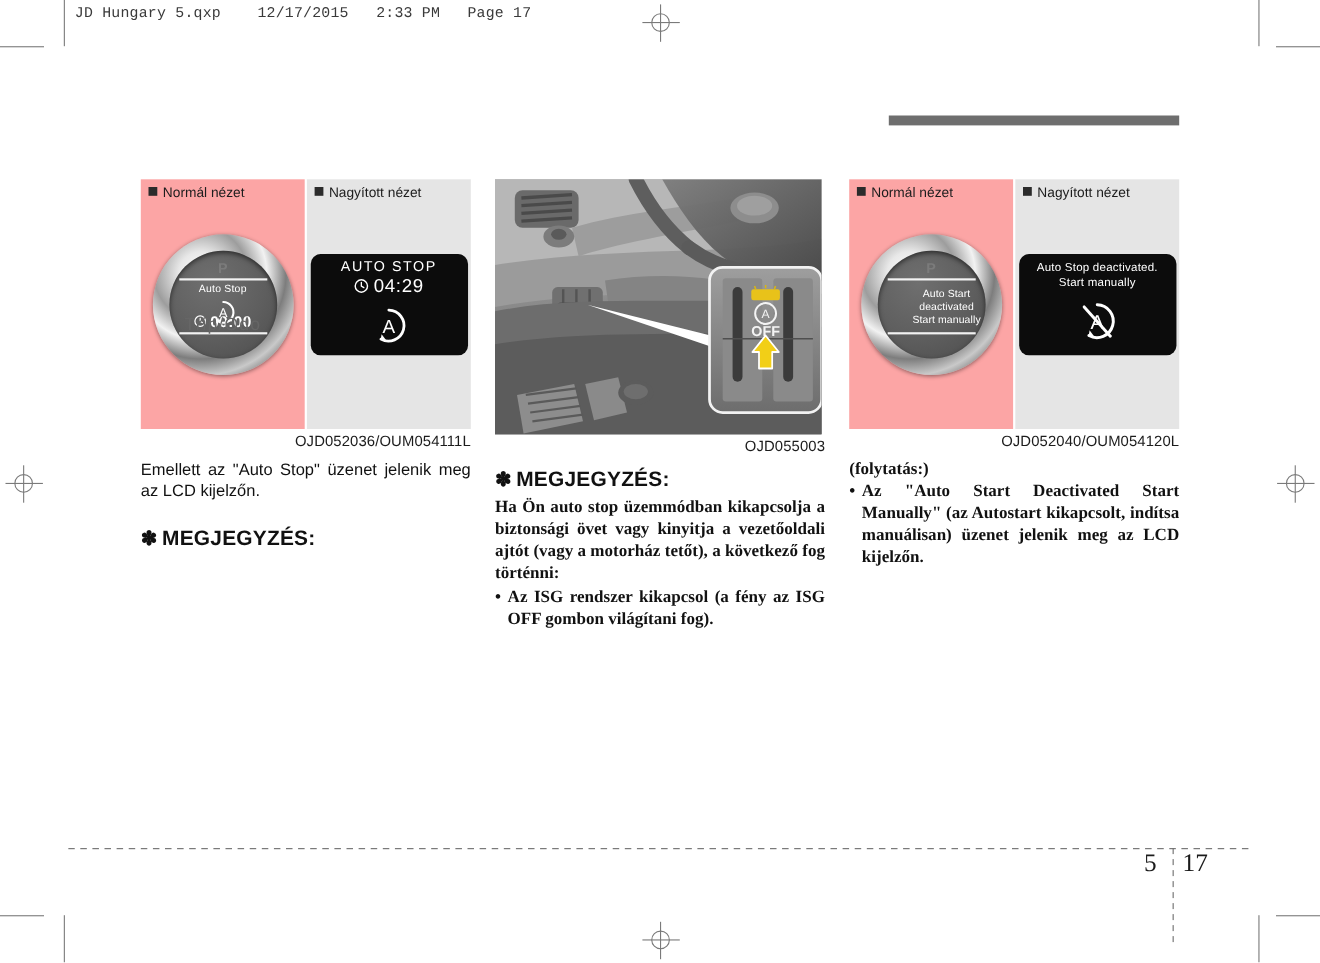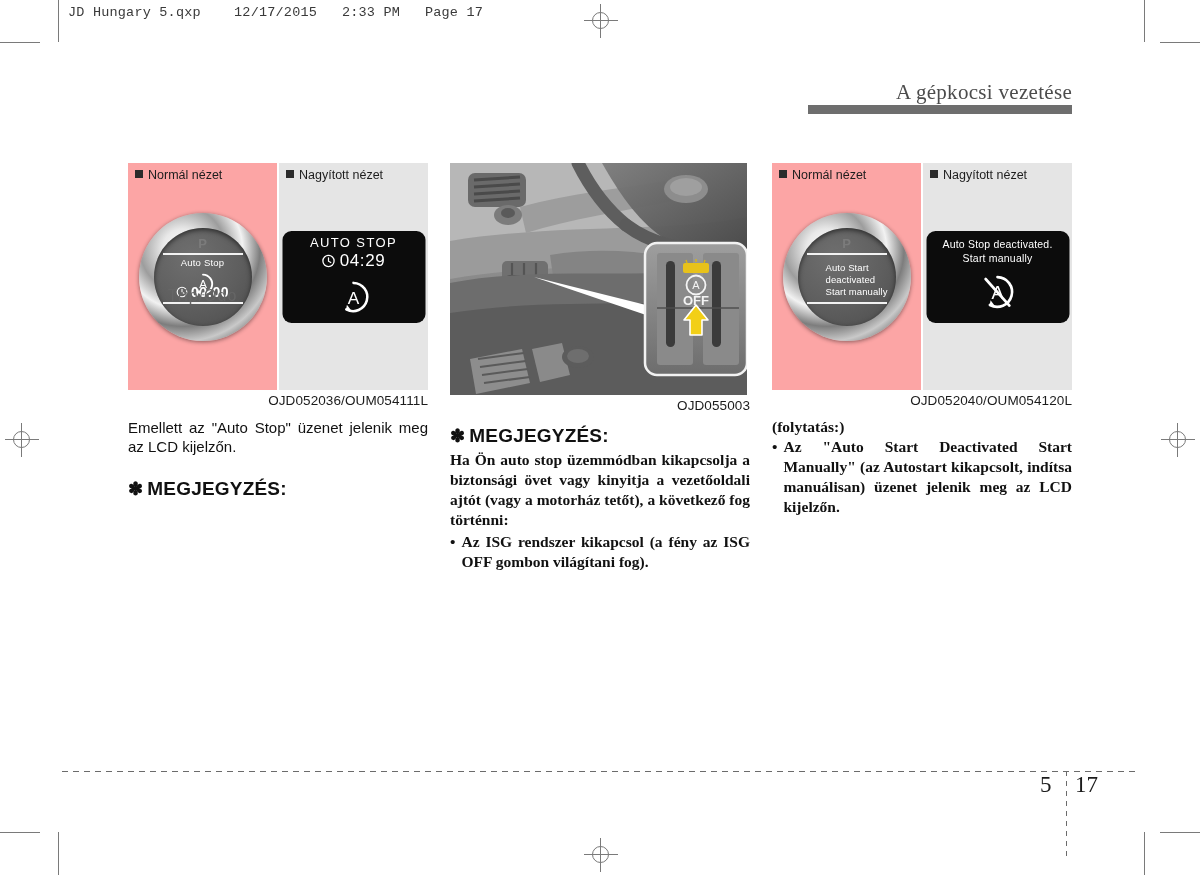--- a/index.html
+++ b/index.html
@@ -80,21 +80,21 @@
     position:absolute;left:0;right:0;top:8px;text-align:center;
     color:#7b7b7b;font-size:13px;font-weight:bold;
   }
   .gauge .lineT{position:absolute;left:9px;right:9px;top:25px;height:2px;background:#f2f2f2;}
   .gauge .lineB{position:absolute;left:9px;right:9px;bottom:22px;height:2px;background:#f2f2f2;}
   .gauge .gtext{
     position:absolute;left:0;right:0;top:29px;text-align:center;color:#fff;
     font-size:9.5px;letter-spacing:.2px;line-height:1.22;
   }
   .gauge .gmulti{
-    position:absolute;left:0;right:0;top:34px;color:#ffffff;
+    position:absolute;left:0;right:0;top:34px;text-align:center;color:#ffffff;
     font-size:9.5px;line-height:1.3;letter-spacing:.1px;padding-left:28px;
   }
   .gauge .aicon{position:absolute;left:50%;top:44px;transform:translateX(-50%);}
   .gauge .timer{
     position:absolute;left:0;right:0;bottom:26px;text-align:center;color:#fff;
     font-size:14px;letter-spacing:.4px;display:flex;align-items:center;
     justify-content:center;gap:3px;font-weight:bold;
   }
   .gauge .ghost{
     position:absolute;left:0;right:0;bottom:21px;text-align:center;
@@ -197,23 +197,20 @@
       <div class="ring"></div>
   </div>
   <div class="regmark" style="left:1161px;top:423px;">
     <div class="vl"></div>
       <div class="hl"></div>
       <div class="ring"></div>
   </div>
 
   <div class="fileheader">JD Hungary 5.qxp    12/17/2015   2:33 PM   Page 17</div>
 
-  <div class="runhead">
-    <div class="txt">A gépkocsi vezetése</div>
-  </div>
   <div class="headrule"></div>
 
   <div class="col col1">
 
     <div class="fig">
       <div class="cluster">
 
         <div class="half left">
           <div class="vlabel">
             <span class="sq"></span><span>Normál nézet</span>

